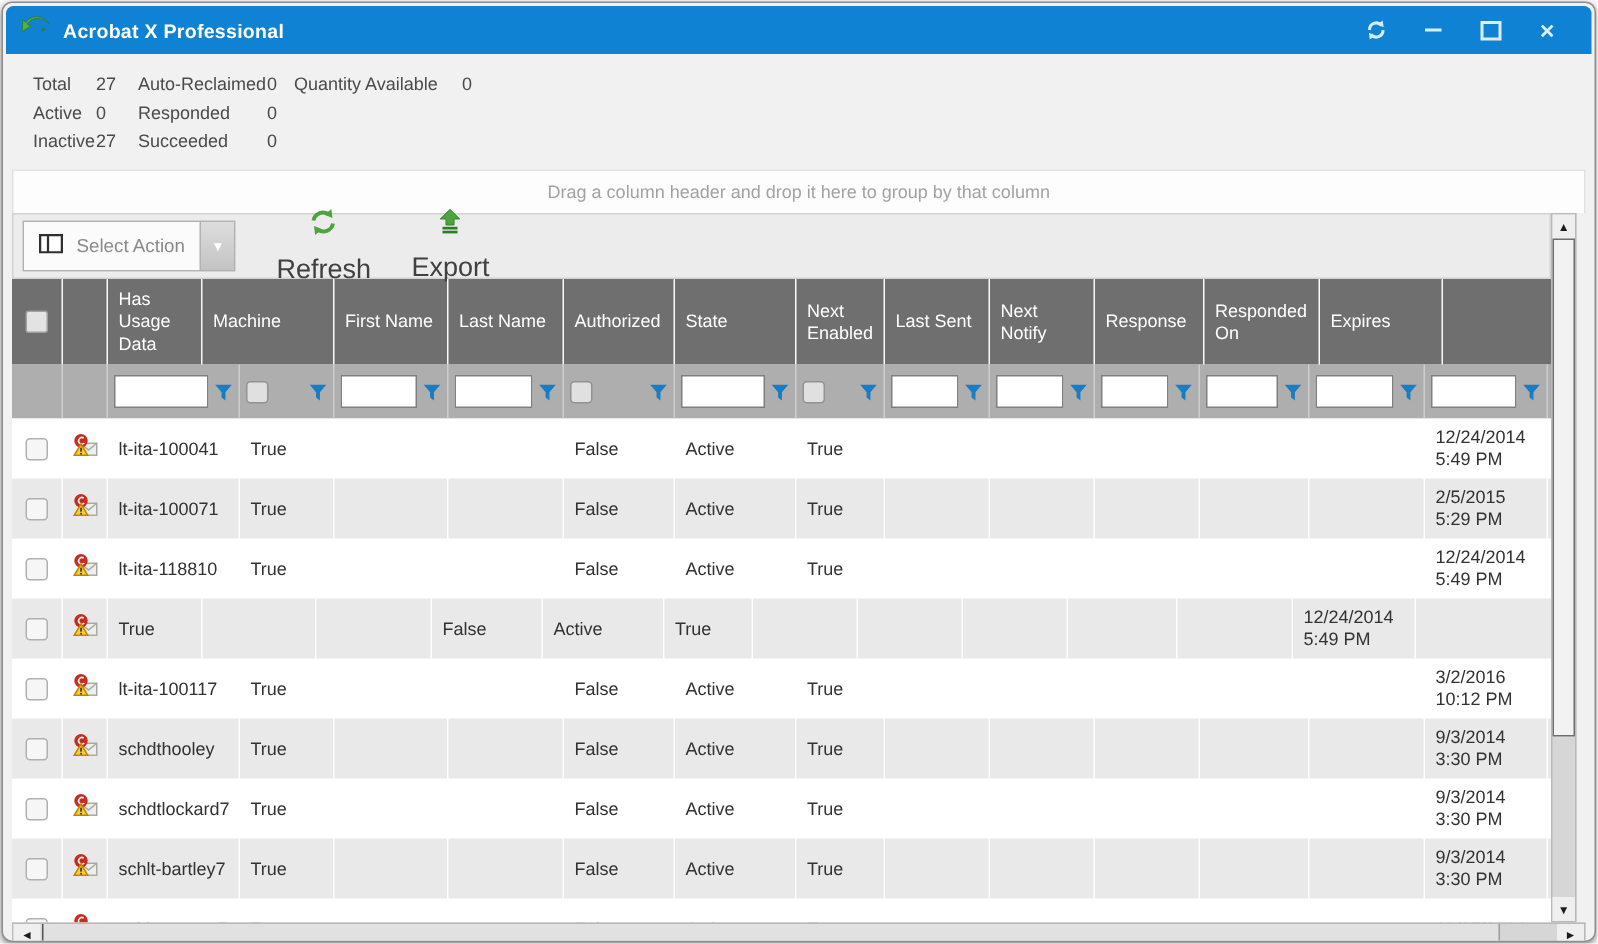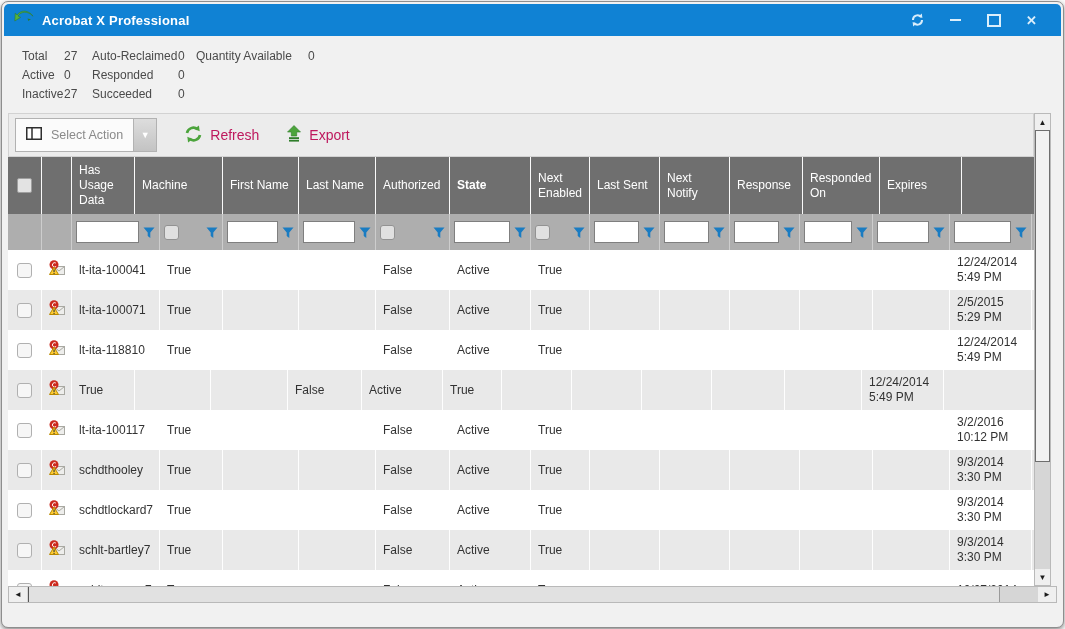--- a/index.html
+++ b/index.html
@@ -24,21 +24,21 @@
     display:flex;align-items:center;justify-content:center;font-size:12px;color:#a2a2a2;box-sizing:border-box;}
   
   .main{margin:0 6px;display:flex;}
   .main-left{width:1026px;}
   .toolbar{height:44px;border:1px solid #d2d2d2;background:#ececec;display:flex;align-items:center;
     padding:0 4px;box-sizing:border-box;}
   .select-action{display:flex;align-items:stretch;height:32px;border:1px solid #b2b2b2;background:#fbfbfb;margin-left:2px;cursor:default;}
   .sa-main{display:flex;align-items:center;gap:9px;padding:0 10px;font-size:12.5px;color:#8a8a8a;}
   .sa-arrow{width:22px;background:linear-gradient(#dddddd,#c3c3c3);border-left:1px solid #b2b2b2;
     color:#fff;font-size:9px;display:flex;align-items:center;justify-content:center;}
-  .tool-btn{display:flex;align-items:center;gap:7px;margin-left:27px;font-size:14px;color:#be185d;cursor:default;}
+  .tool-btn{display:flex;align-items:center;gap:7px;margin-left:27px;font-size:18px;color:#404040;cursor:default;flex-direction:column;}
   
   .grid-header{display:flex;height:57px;background:#6f6f6f;}
   .hc{box-sizing:border-box;border-right:1px solid #fafafa;display:flex;align-items:center;
     padding:0 7px;color:#fff;font-size:12px;line-height:1.25;}
   .hc.center{justify-content:center;padding:0;}
   .grid-filter{display:flex;height:36px;background:#aeaeae;}
   .fc{box-sizing:border-box;border-right:1px solid #cdcdcd;display:flex;align-items:center;padding:0 4px;gap:4px;}
   .fin{height:20px;border:1px solid #7f7f7f;flex:1;min-width:0;padding:0 3px;font-size:12px;background:#fff;outline:none;}
   .fun{display:flex;margin-left:auto;}
   .fun svg{display:block;}
@@ -112,20 +112,23 @@
       <span>0</span>
       <span></span>
         <span></span>
       <span>Inactive</span>
       <span>27</span>
       <span>Succeeded</span>
       <span>0</span>
     </div>
   </div>
 
+  <div class="groupbar">
+    <span>Drag a column header and drop it here to group by that column</span>
+  </div>
 
   <div class="main">
     <div class="main-left">
 
       <div class="toolbar">
         <div class="select-action">
           <span class="sa-main">
             <span>
               <svg width="16" height="13" viewBox="0 0 16 13">
                 <rect x="0.75" y="0.75" width="14.5" height="11.5" fill="#ffffff" stroke="#2f2f2f" stroke-width="1.5"></rect>
@@ -172,21 +175,21 @@
           </div>
           <div class="hc" style="width: 76px; align-items: center;">
             <span>First Name</span>
           </div>
           <div class="hc" style="width: 77px;">
             <span>Last Name</span>
           </div>
           <div class="hc" style="width: 74px;">
             <span>Authorized</span>
           </div>
-          <div class="hc" style="width: 81px; font-weight: bold;">
+          <div class="hc" style="width: 81px;">
             <span>State</span>
           </div>
           <div class="hc" style="width: 59px;">
             <span>Next Enabled</span>
           </div>
           <div class="hc" style="width: 70px;">
             <span>Last Sent</span>
           </div>
           <div class="hc" style="width: 70px;">
             <span>Next Notify</span>

